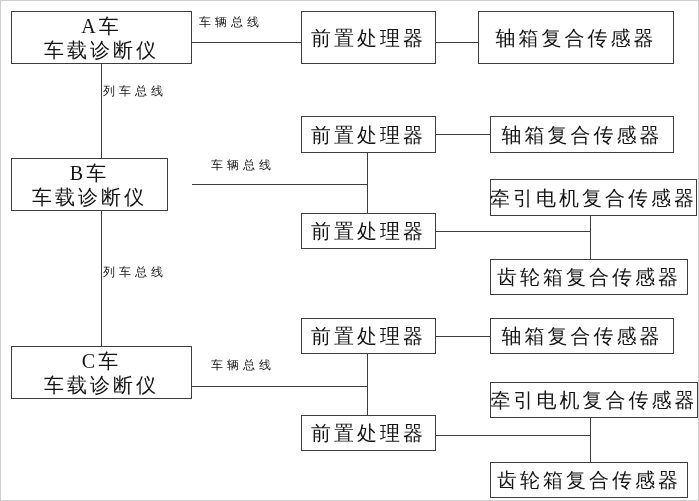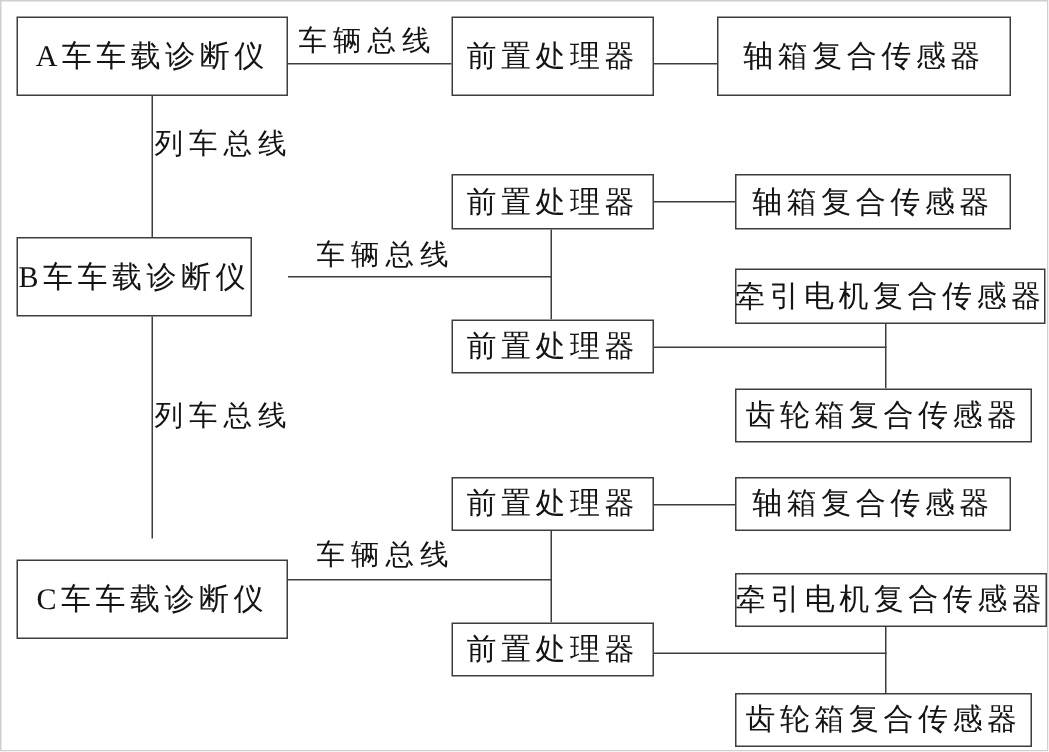--- a/index.html
+++ b/index.html
@@ -22,29 +22,29 @@
     display: flex;
     align-items: center;
     justify-content: center;
     text-align: center;
     font-size: 20px;
     letter-spacing: 3px;
     line-height: 1.1;
     white-space: nowrap;
   }
   .diag {
-    flex-direction: row;
+    flex-direction: column;
     line-height: 24px;
   }
   .hline, .vline { position: absolute; background: #3d3d3d; }
   .hline { height: 1px; }
   .vline { width: 1px; }
   .bus-label {
     position: absolute;
-    font-size: 19px;
+    font-size: 12px;
     letter-spacing: 4px;
     white-space: nowrap;
   }
 </style>
 </head>
 <body>
 
 <div id="canvas">
 
   <div class="box diag" style="left:10px; top:10px; width:181px; height:53px;">
@@ -77,21 +77,21 @@
 
   <div class="box" style="left:489px; top:178px; width:207px; height:37px;">牵引电机复合传感器</div>
   <div class="box" style="left:300px; top:212px; width:135px; height:36px;">前置处理器</div>
   <div class="hline" style="left:435px; top:230px; width:155px;"></div>
   <div class="vline" style="left:589px; top:215px; height:43px;"></div>
   <div class="box" style="left:489px; top:258px; width:198px; height:36px;">齿轮箱复合传感器</div>
 
   <div class="vline" style="left:100px; top:210px; height:148px;"></div>
   <div class="bus-label" style="left:102px; top:263px;">列车总线</div>
 
-  <div class="box diag" style="left:10px; top:372px; width:181px; height:53px;">
+  <div class="box diag" style="left:10px; top:345px; width:181px; height:53px;">
     <span>C车</span>
     <span>车载诊断仪</span>
   </div>
 
   <div class="box" style="left:300px; top:317px; width:135px; height:36px;">前置处理器</div>
   <div class="box" style="left:489px; top:317px; width:184px; height:36px;">轴箱复合传感器</div>
   <div class="hline" style="left:435px; top:335px; width:54px;"></div>
 
   <div class="bus-label" style="left:210px; top:356px;">车辆总线</div>
   <div class="hline" style="left:191px; top:385px; width:176px;"></div>

